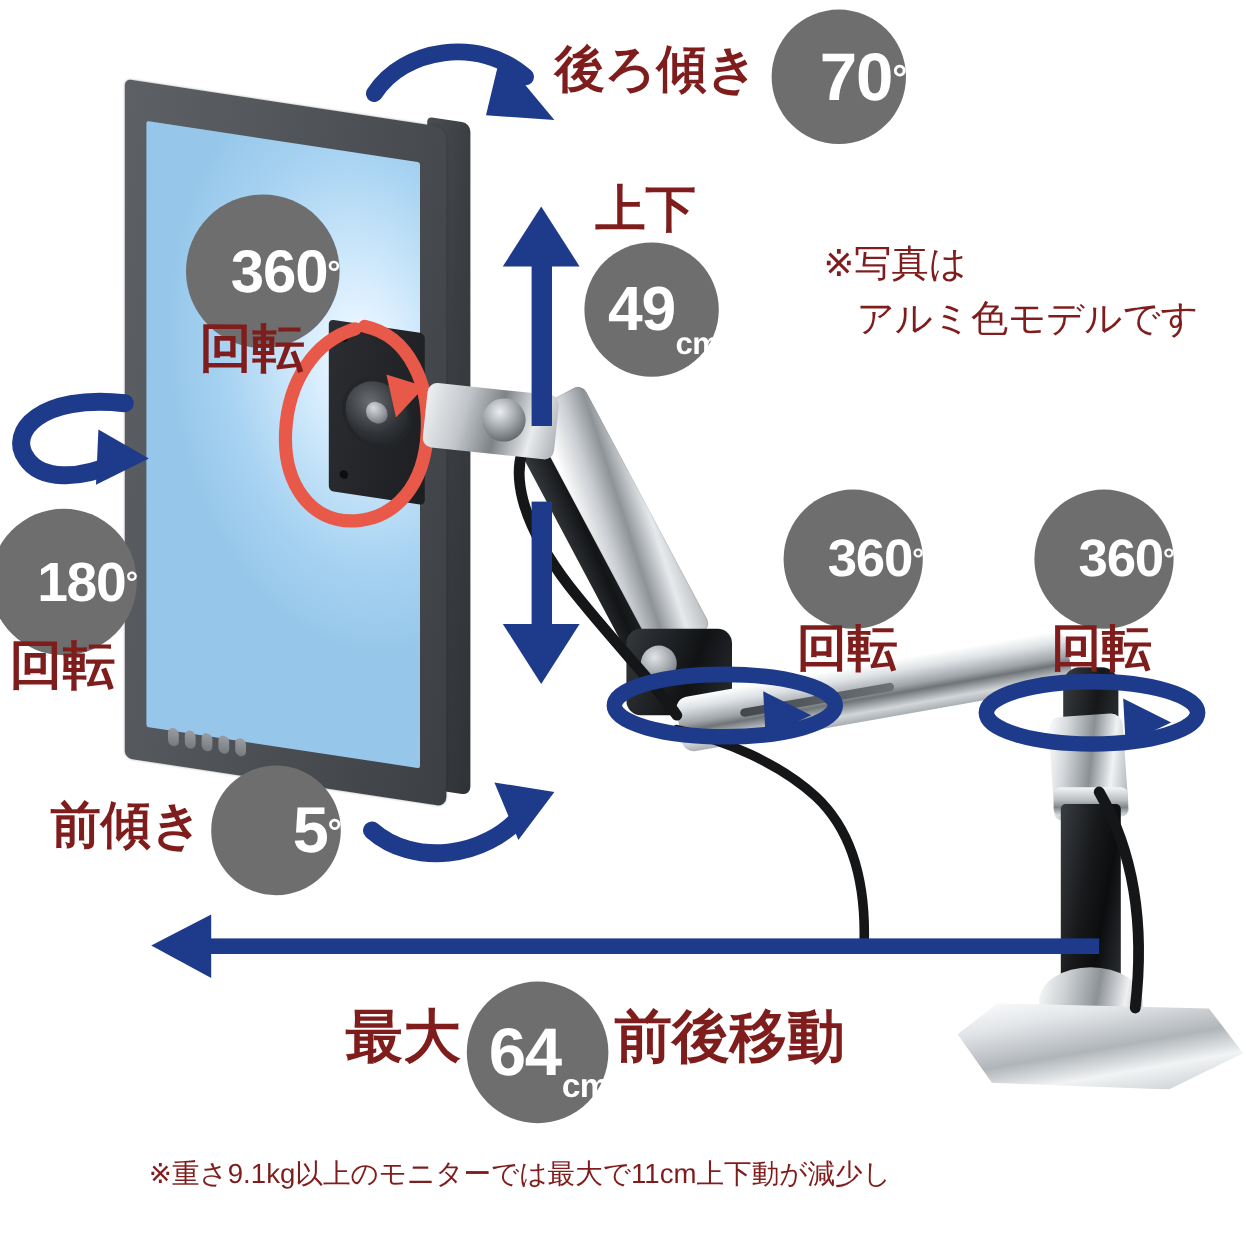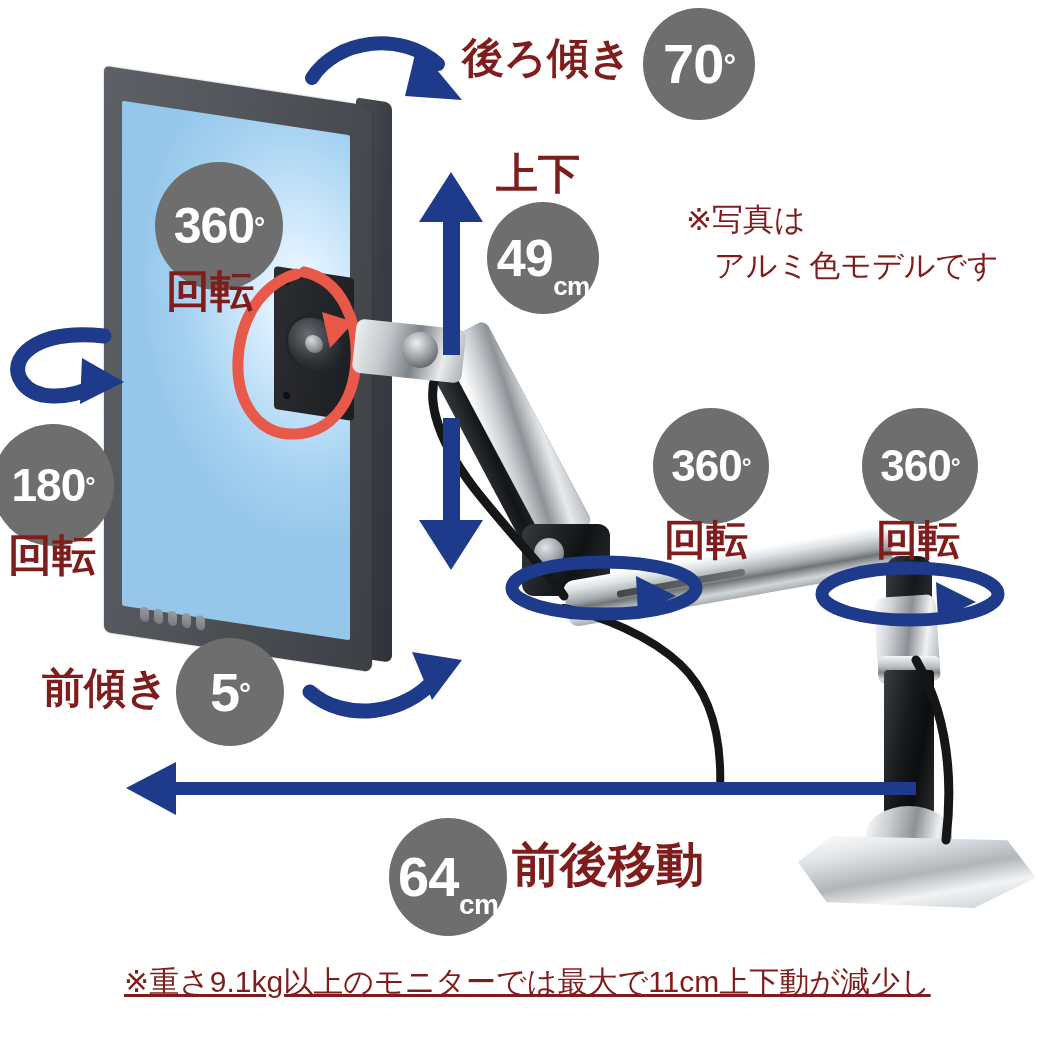--- a/index.html
+++ b/index.html
@@ -14,21 +14,21 @@
     background:#ffffff;
     overflow:hidden;
   }
   .badge{
     position:absolute;
     border-radius:50%;
     background:#6e6e6e;
     color:#ffffff;
     display:flex;
     align-items:center;
-    justify-content:center;
+    justify-content:flex-end;
     font-weight:bold;
     letter-spacing:-1px;
     line-height:1;
     white-space:nowrap;
   }
   .badge .num{display:inline-block;}
   .badge .sup{font-size:.56em;vertical-align:top;position:relative;top:.06em;}
   .badge .unit{font-size:.50em;font-weight:bold;position:relative;top:.30em;left:.02em;letter-spacing:-.5px;margin-top:40px;}
   .jp{
     position:absolute;
@@ -314,24 +314,25 @@
       <span class="sup">°</span>
   </div>
   <div class="jp" style="left:876px;top:518px;font-size:42px;">回転</div>
 
   <div class="jp" style="left:42px;top:666px;font-size:42px;">前傾き</div>
   <div class="badge" style="left:176px;top:638px;width:108px;height:108px;font-size:54px;">
     <span class="num">5</span>
       <span class="sup">°</span>
   </div>
 
+  <div class="jp" style="left:288px;top:840px;font-size:48px;">最大</div>
   <div class="badge" style="left:389px;top:818px;width:118px;height:118px;font-size:56px;">
     <span class="num">64</span>
       <span class="unit">cm</span>
   </div>
   <div class="jp" style="left:512px;top:840px;font-size:48px;">前後移動</div>
 
   <div class="jp thin" style="left:686px;top:204px;font-size:31px;font-weight:400;">※写真は</div>
   <div class="jp thin" style="left:714px;top:250px;font-size:31px;font-weight:500;">アルミ色モデルです</div>
 
-  <div class="jp thin" style="left:124px;top:966px;font-size:30px;font-weight:500;text-decoration:underline;">※重さ9.1kg以上のモニターでは最大で11cm上下動が減少し</div>
+  <div class="jp thin" style="left:124px;top:966px;font-size:23px;font-weight:500;">※重さ9.1kg以上のモニターでは最大で11cm上下動が減少し</div>
 
 </div>
 
 </body></html>

